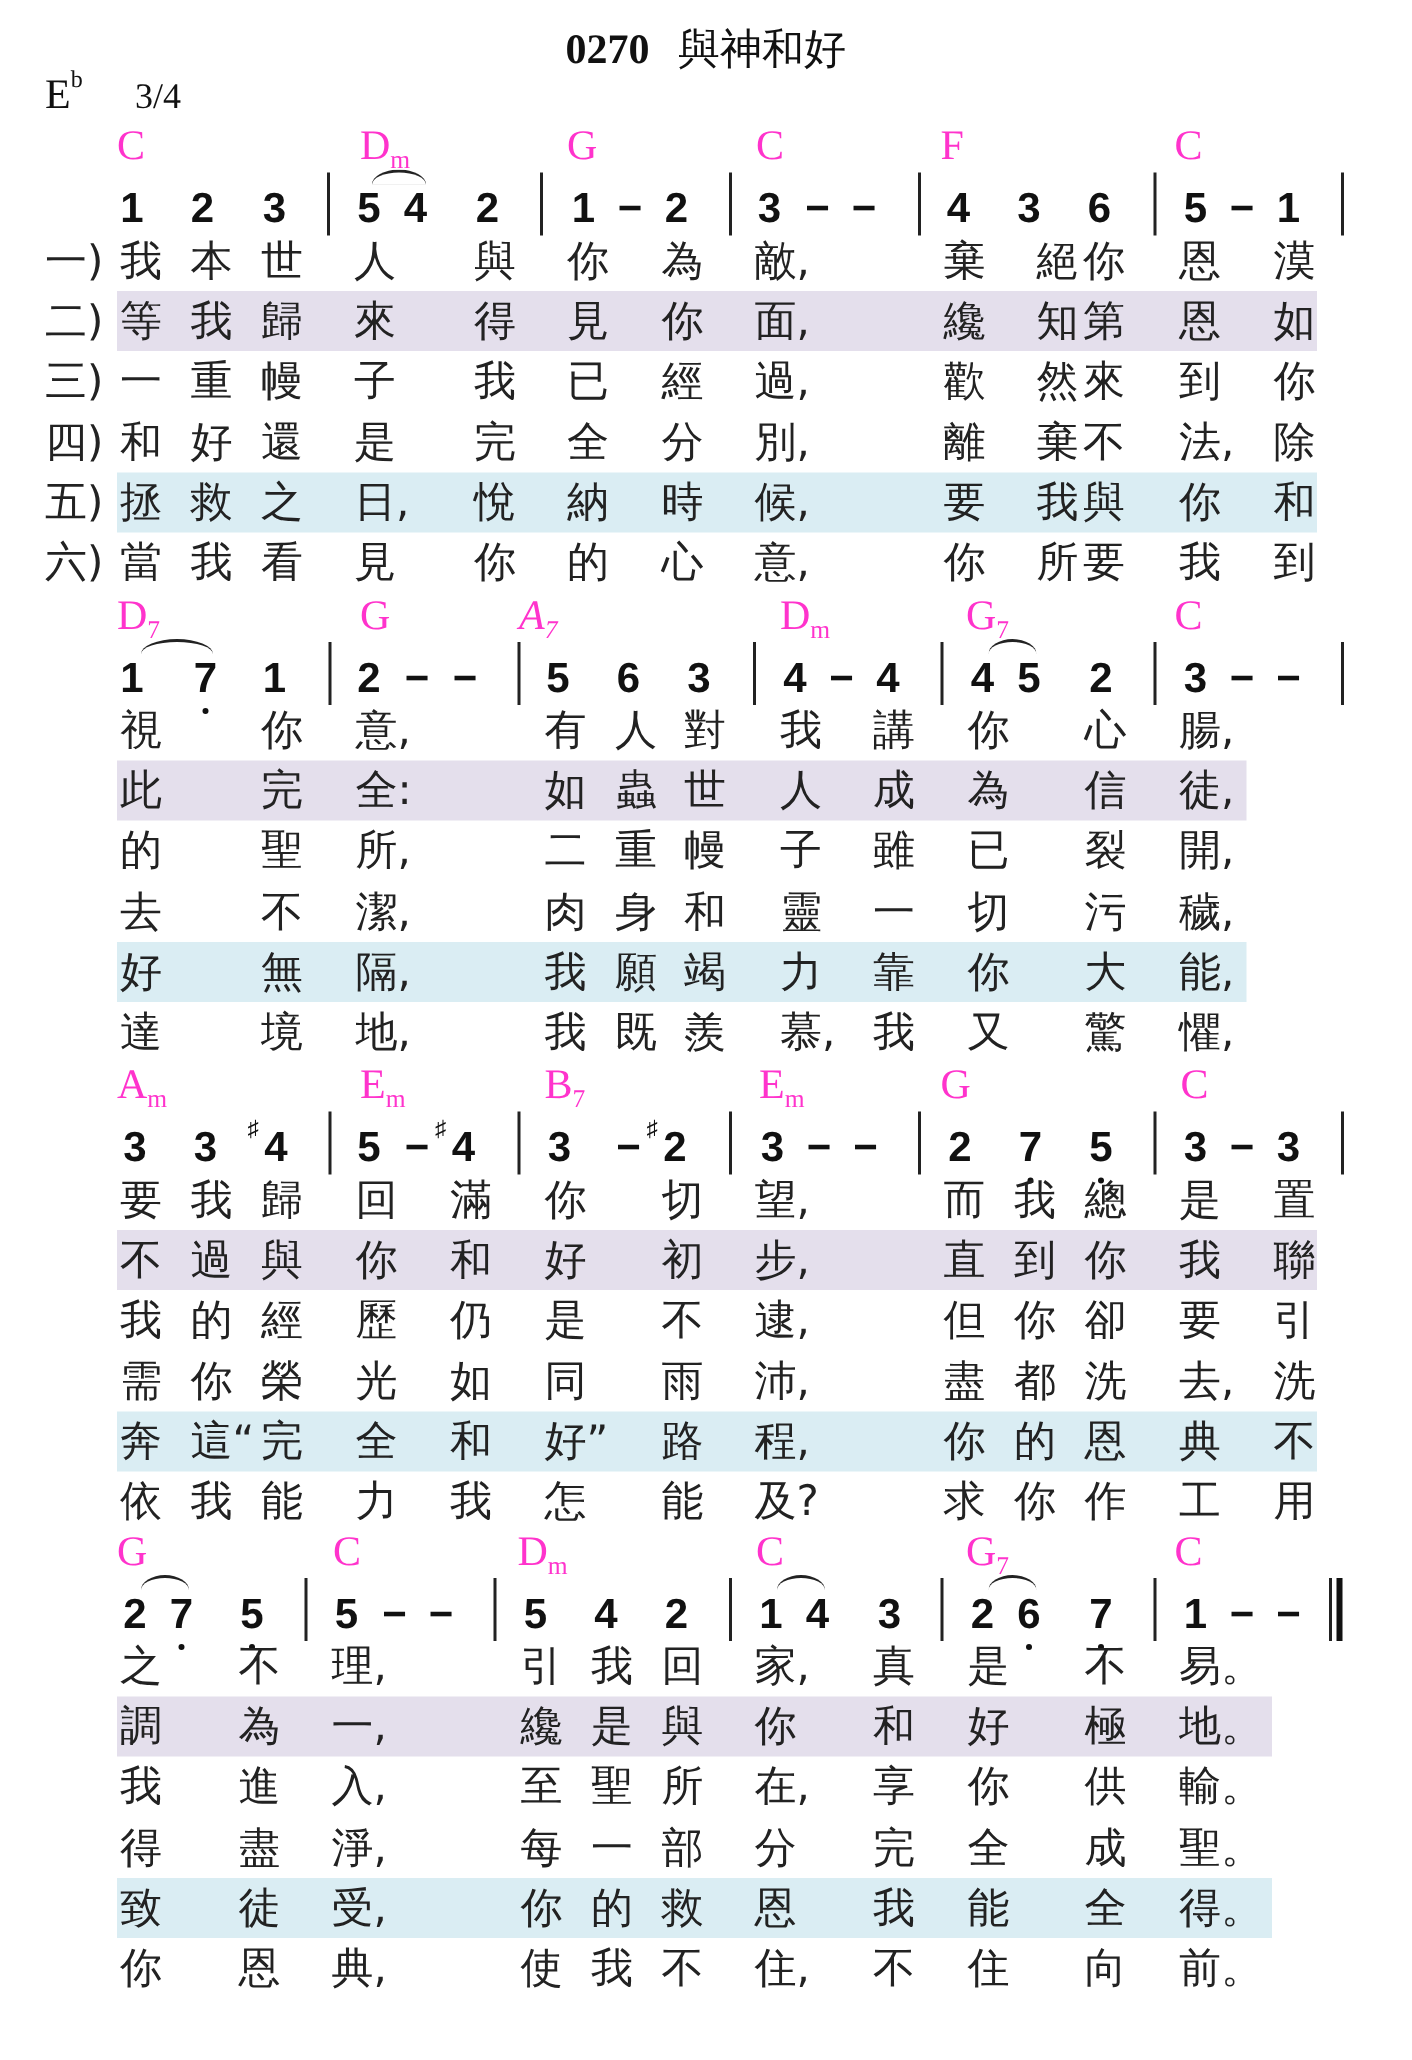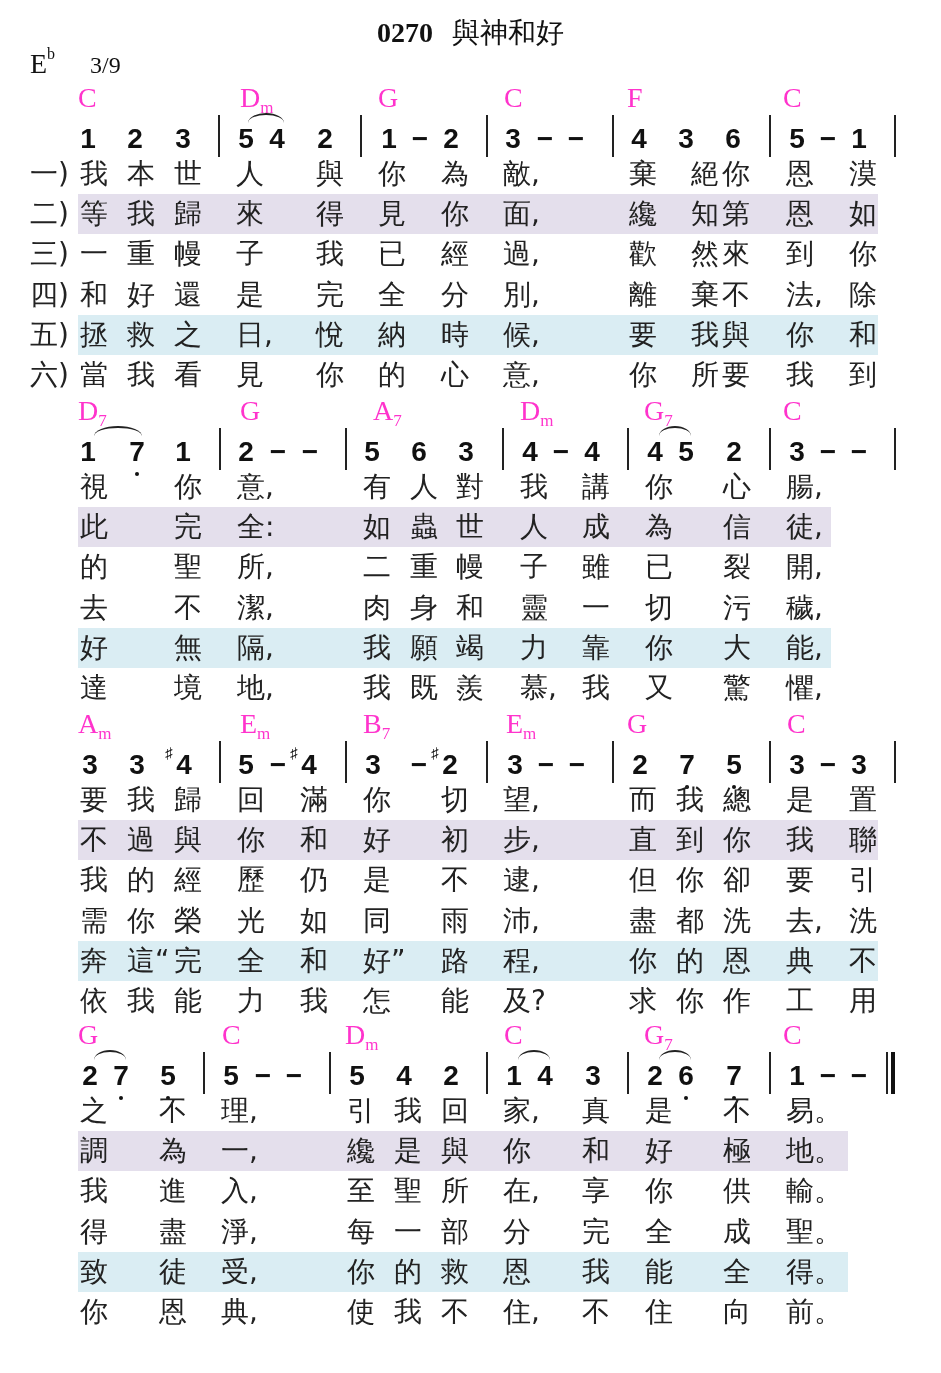--- a/index.html
+++ b/index.html
@@ -30,21 +30,21 @@
   .label { font-family: "DejaVu Sans", sans-serif; font-size: 28px; line-height: 1; color: #222; }
 </style>
 </head>
 <body>
 
 <div class="abs title">
   <span class="num">0270</span>
   <span class="name">與神和好</span>
 </div>
 <div class="abs key"><span>E</span><sup>b</sup></div>
-<div class="abs time">3/9</div>
+<div class="abs time">3/4</div>
 
 <div id="score">
     <div class="abs band purple" style="left: 78px; top: 194.2px; width: 800px;"></div>
     <div class="abs band blue" style="left: 78px; top: 314.8px; width: 800px;"></div>
     <div class="abs chord" style="left: 78px; top: 84px;"><span>C</span></div>
     <div class="abs chord" style="left: 240px; top: 84px;"><span>D</span><sub>m</sub></div>
     <div class="abs chord" style="left: 378px; top: 84px;"><span>G</span></div>
     <div class="abs chord" style="left: 504px; top: 84px;"><span>C</span></div>
     <div class="abs chord" style="left: 627px; top: 84px;"><span>F</span></div>
     <div class="abs chord" style="left: 783px; top: 84px;"><span>C</span></div>
@@ -154,21 +154,21 @@
     <div class="abs lyric" style="left: 503px; top: 361px; width: auto; white-space: nowrap;">意,</div>
     <div class="abs lyric" style="left: 629px; top: 361px; width: auto; white-space: nowrap;">你</div>
     <div class="abs lyric" style="left: 691px; top: 361px; width: auto; white-space: nowrap;">所</div>
     <div class="abs lyric" style="left: 722px; top: 361px; width: auto; white-space: nowrap;">要</div>
     <div class="abs lyric" style="left: 786px; top: 361px; width: auto; white-space: nowrap;">我</div>
     <div class="abs lyric" style="left: 849px; top: 361px; width: auto; white-space: nowrap;">到</div>
     <div class="abs band purple" style="left: 78px; top: 507.2px; width: 753px;"></div>
     <div class="abs band blue" style="left: 78px; top: 627.8px; width: 753px;"></div>
     <div class="abs chord" style="left: 78px; top: 397px;"><span>D</span><sub>7</sub></div>
     <div class="abs chord" style="left: 240px; top: 397px;"><span>G</span></div>
-    <div class="abs chord" style="left: 373px; top: 397px;"><span>A</span><sub>7</sub></div>
+    <div class="abs chord" style="left: 346px; top: 397px; font-style: italic;"><span>A</span><sub>7</sub></div>
     <div class="abs chord" style="left: 520px; top: 397px;"><span>D</span><sub>m</sub></div>
     <div class="abs chord" style="left: 644px; top: 397px;"><span>G</span><sub>7</sub></div>
     <div class="abs chord" style="left: 783px; top: 397px;"><span>C</span></div>
     <div class="abs slur" style="left: 94px; top: 426px; width: 48px;"></div>
     <div class="abs slur" style="left: 659px; top: 426px; width: 32px;"></div>
     <div class="abs note" style="left: 77px; top: 438px;"><span>1</span></div>
     <div class="abs note" style="left: 126px; top: 438px;"><span>7</span><span class="dot"></span></div>
     <div class="abs note" style="left: 172px; top: 438px;"><span>1</span></div>
     <div class="abs note" style="left: 235px; top: 438px;"><span>2</span></div>
     <div class="abs note dash" style="left: 267px; top: 438px;"><span>−</span></div>

